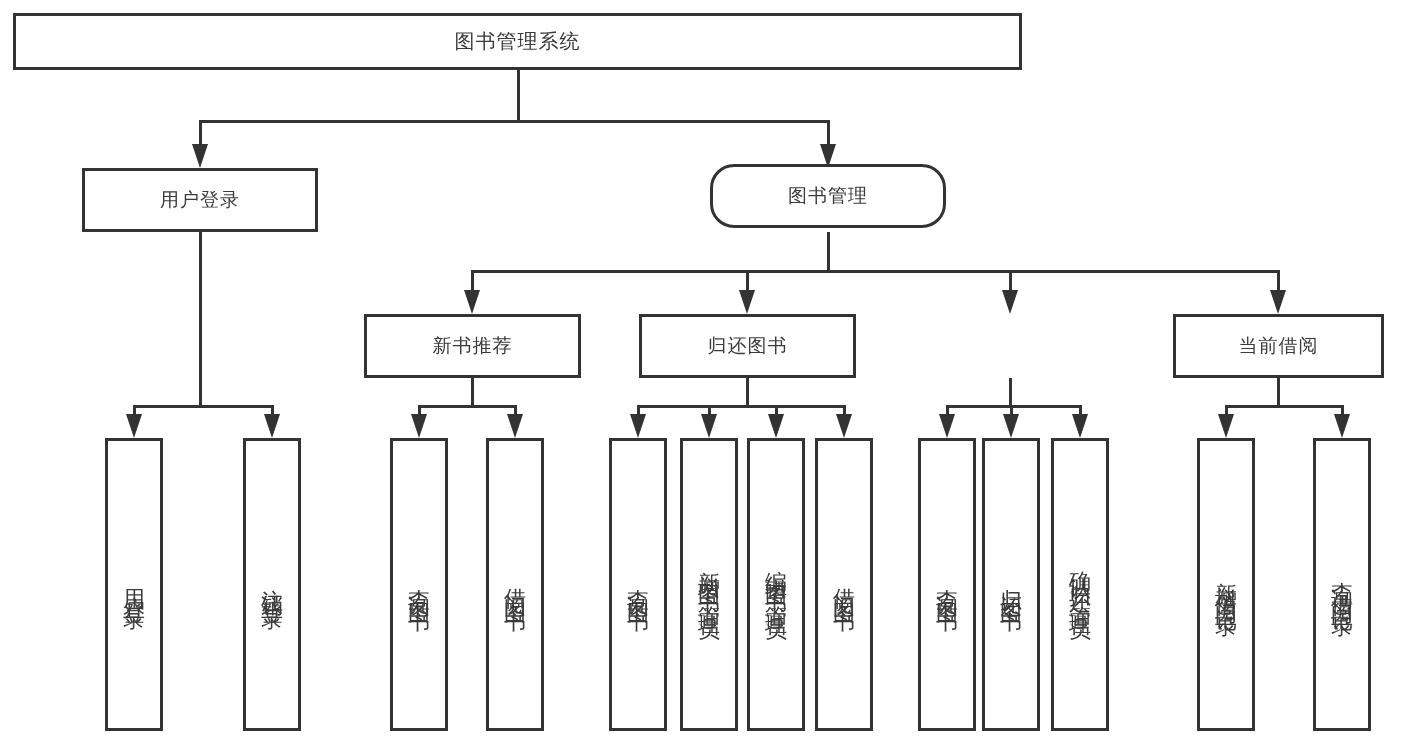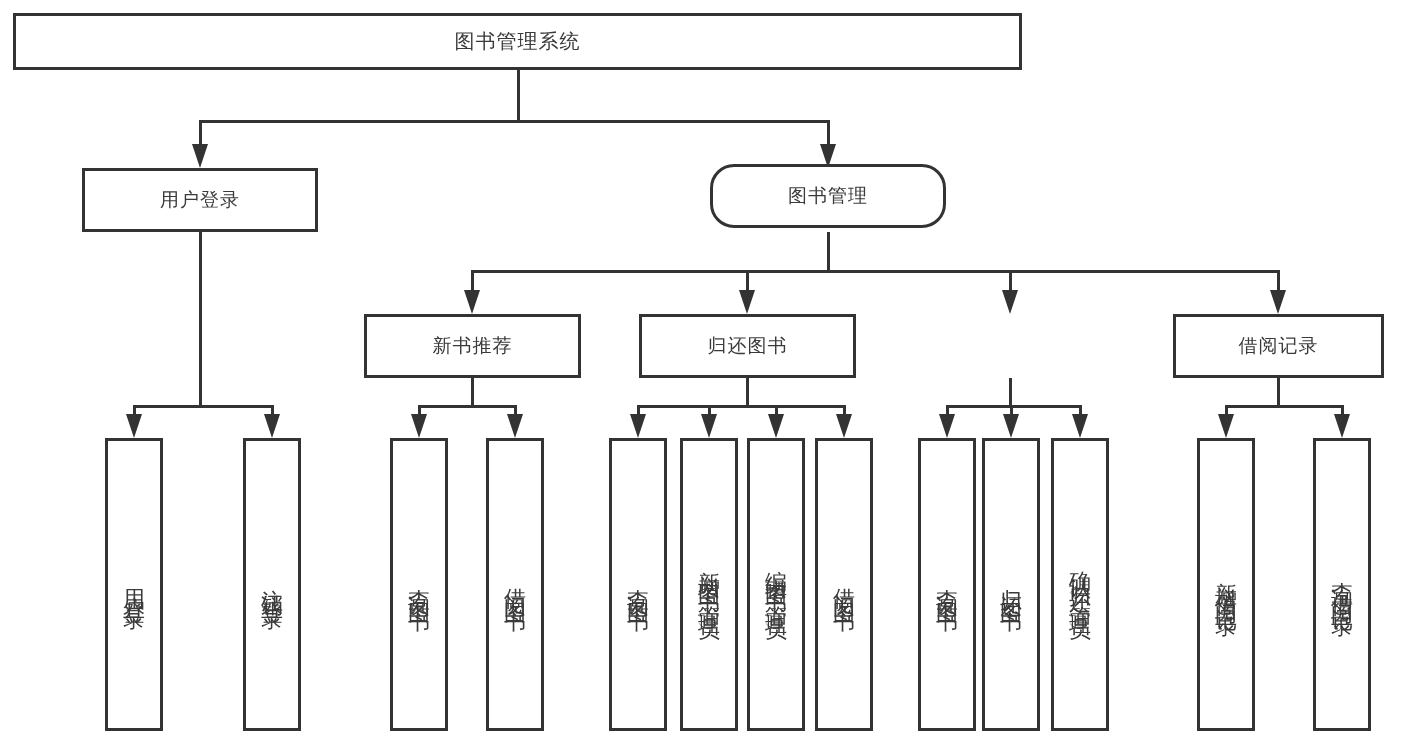--- a/index.html
+++ b/index.html
@@ -126,21 +126,21 @@
   <div class="box" style="left:364px; top:314px; width:217px; height:64px;">
     <span>新书推荐</span>
   </div>
 
   <div class="box" style="left:639px; top:314px; width:217px; height:64px;">
     <span>归还图书</span>
   </div>
 
 
   <div class="box" style="left:1173px; top:314px; width:211px; height:64px;">
-    <span>借阅记录</span>
+    <span>当前借阅</span>
   </div>
 
   <div class="box leaf" style="left:105px; top:438px; width:58px; height:293px;">
     <span class="vtext">用户登录</span>
   </div>
   <div class="box leaf" style="left:243px; top:438px; width:58px; height:293px;">
     <span class="vtext">注销登录</span>
   </div>
   <div class="box leaf" style="left:390px; top:438px; width:58px; height:293px;">
     <span class="vtext">查询图书</span>

